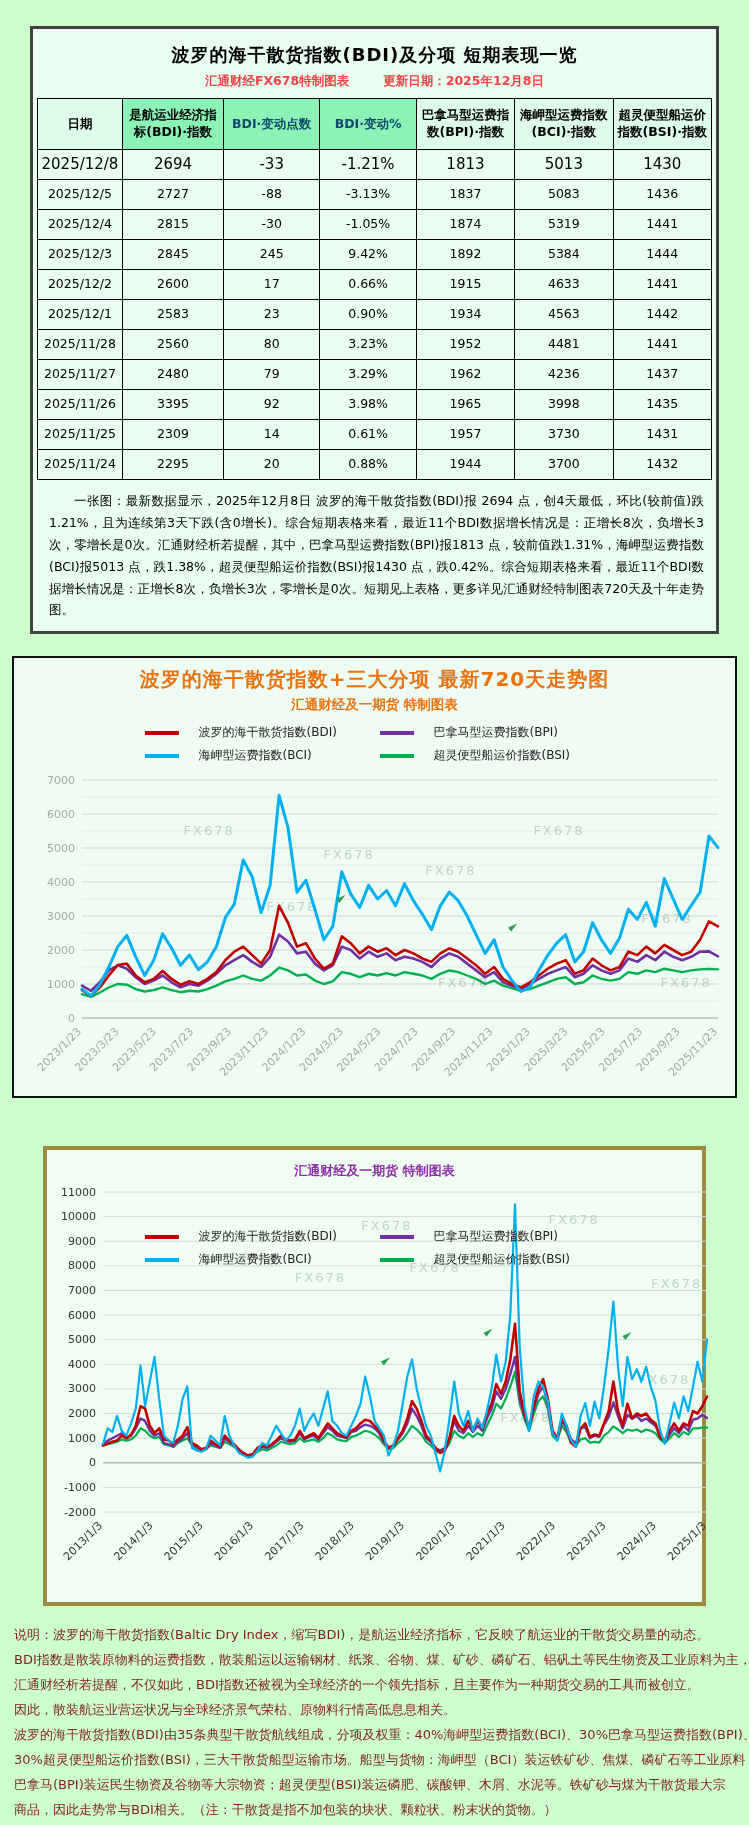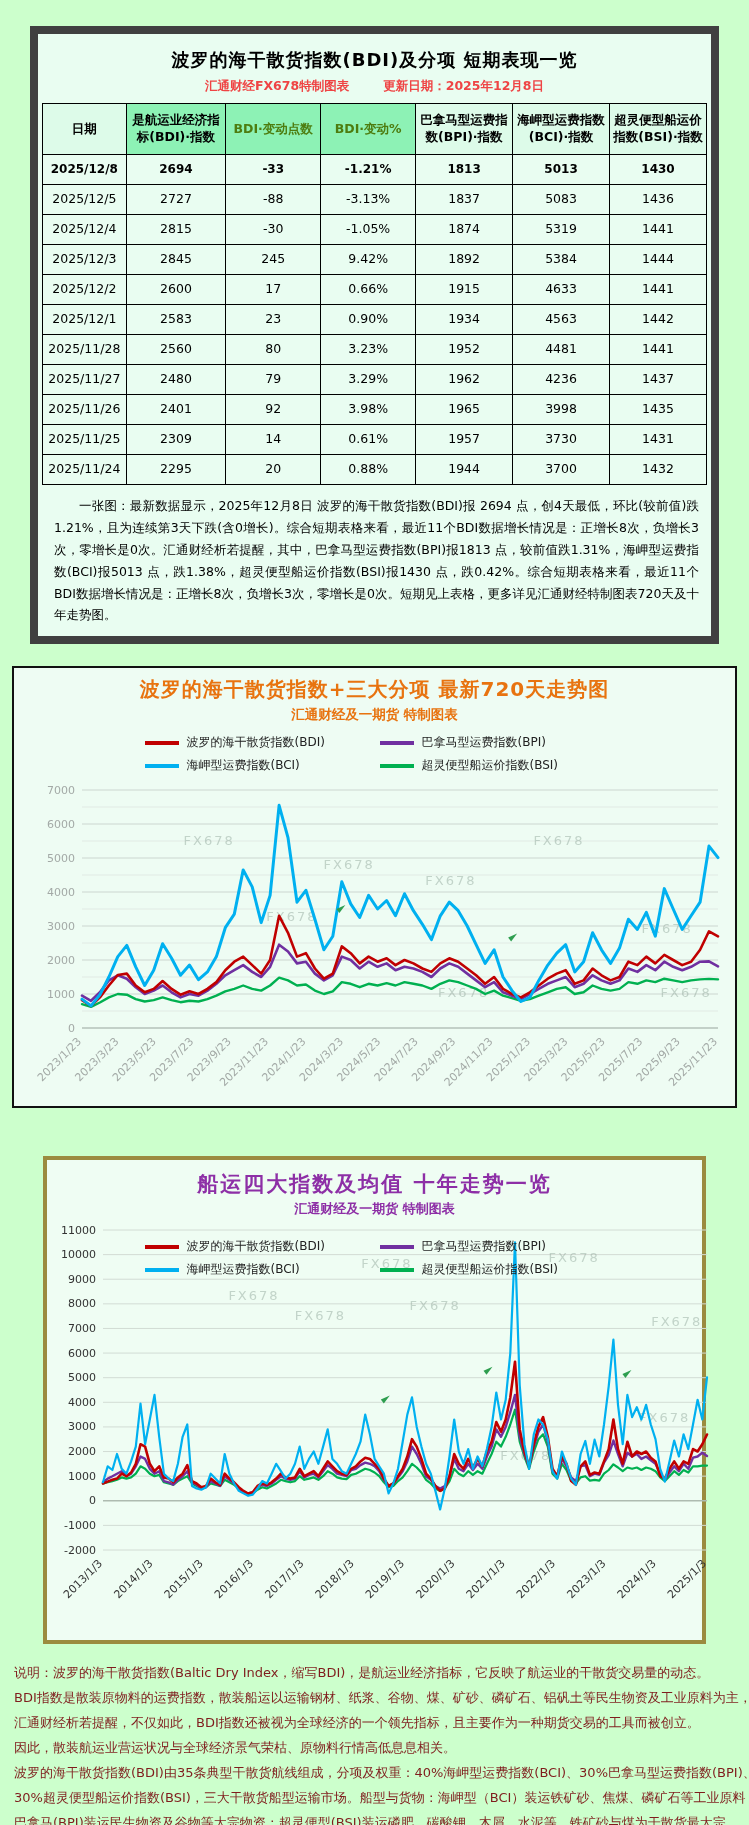--- a/index.html
+++ b/index.html
@@ -3,52 +3,52 @@
 <meta charset="utf-8">
 <style>
   html,body{margin:0;padding:0;}
   body{
     width:749px;min-height:1825px;background:#ccffcc;
     font-family:"DejaVu Sans","Liberation Sans",sans-serif;
     position:relative;overflow-x:hidden;
   }
   
   .tbox{
-    margin:26px 30px 0 30px;background:#e9fdf1;border:8px solid #404040;
+    margin:26px 30px 0 30px;background:#e9fdf1;border:3px solid #404040;
     padding:10px 4px 6px 4px;
   }
   .t-title{text-align:center;font-size:18px;font-weight:bold;color:#000;letter-spacing:1px;padding:4px 0 6px 0;}
   .t-sub{text-align:center;font-size:12.5px;font-weight:bold;color:#ef4444;padding-bottom:8px;}
   .t-sub .gap{display:inline-block;width:34px;}
   table.bdi{width:100%;border-collapse:collapse;table-layout:fixed;}
   table.bdi th,table.bdi td{
     border:1px solid #000;text-align:center;vertical-align:middle;
     font-size:12.5px;color:#000;padding:4px 1px;line-height:1.35;
   }
   table.bdi th{height:42px;font-weight:bold;background:#ddfbe9;}
   table.bdi th.green{background:#8df2b5;}
-  table.bdi th.red{color:#4d7c0f;}
+  table.bdi th.red{color:#0c4a6e;}
   table.bdi td{height:21px;background:#e9fdf1;}
-  tr.first td{font-weight:bold;font-size:12px;}
+  tr.first td{font-weight:normal;font-size:15px;}
   .note{
     margin:10px 8px 4px 12px;font-size:12.5px;color:#000;line-height:1.75;
     text-align:justify;text-indent:2em;
   }
   
   .cbox1{
     margin:22px 12px 0 12px;background:#eefcf3;border:2px solid #111;
     padding:8px 2px 2px 2px;
   }
   .c1-title{text-align:center;font-size:20px;font-weight:bold;color:#e8730f;letter-spacing:1px;}
   .c1-sub{text-align:center;font-size:13.5px;font-weight:bold;color:#e8730f;padding-top:3px;}
   .legend{
     display:grid;grid-template-columns:225px 225px;gap:6px 10px;
     width:460px;margin:10px auto 2px auto;
   }
-  .legend-item{display:flex;align-items:center;gap:8px;}
+  .legend-item{display:flex;align-items:center;gap:20px;}
   .legend-swatch{width:34px;height:0;border-top:4px solid #000;flex:0 0 34px;}
   .legend-label{font-size:12px;color:#222;white-space:nowrap;}
   .chartmount{line-height:0;}
   .cbox2{
     margin:48px 43px 0 43px;background:#effdf3;border:4px solid #9b8b3f;
     padding:10px 0 2px 0;position:relative;
   }
   .c2-title{text-align:center;font-size:21px;font-weight:bold;color:#8d2fa6;letter-spacing:2px;}
   .c2-sub{text-align:center;font-size:13px;font-weight:bold;color:#8d2fa6;padding-top:2px;}
   .legend-overlay{position:absolute;top:78px;left:50%;transform:translateX(-50%);margin:0;z-index:5;}
@@ -153,21 +153,21 @@
           <td>2025/11/27</td>
           <td>2480</td>
           <td>79</td>
           <td>3.29%</td>
           <td>1962</td>
           <td>4236</td>
           <td>1437</td>
         </tr>
         <tr>
           <td>2025/11/26</td>
-          <td>2401</td>
+          <td>3395</td>
           <td>92</td>
           <td>3.98%</td>
           <td>1965</td>
           <td>3998</td>
           <td>1435</td>
         </tr>
         <tr>
           <td>2025/11/25</td>
           <td>2309</td>
           <td>14</td>
@@ -264,21 +264,20 @@
         <path d="M66.0 228.2 L75.0 230.9 L83.9 226.5 L92.9 221.4 L101.8 218.0 L110.8 218.7 L119.7 223.1 L128.7 225.5 L137.7 224.1 L146.6 221.4 L155.6 224.1 L164.5 226.2 L173.5 224.8 L182.5 225.5 L191.4 223.1 L200.4 219.7 L209.3 215.3 L218.3 212.9 L227.2 209.5 L236.2 212.9 L245.2 214.6 L254.1 209.5 L263.1 201.7 L272.0 204.4 L281.0 209.5 L289.9 208.5 L298.9 214.6 L307.9 218.0 L316.8 215.3 L325.8 206.1 L334.7 207.8 L343.7 211.2 L352.6 207.8 L361.6 209.5 L370.6 207.1 L379.5 209.5 L388.5 206.1 L397.4 207.8 L406.4 209.5 L415.4 212.9 L424.3 207.8 L433.3 204.4 L442.2 206.1 L451.2 209.5 L460.1 212.9 L469.1 218.0 L478.1 214.6 L487.0 219.7 L496.0 222.1 L504.9 224.8 L513.9 223.1 L522.8 219.7 L531.8 216.3 L540.8 212.9 L549.7 211.2 L558.7 218.0 L567.6 216.3 L576.6 209.5 L585.5 212.9 L594.5 214.6 L603.5 212.9 L612.4 206.1 L621.4 207.8 L630.3 204.4 L639.3 206.1 L648.3 202.7 L657.2 204.4 L666.2 206.1 L675.1 204.4 L684.1 203.4 L693.0 202.9 L702.0 203.4" fill="none" stroke="#00b050" stroke-width="2.4" stroke-linejoin="round" stroke-linecap="round"></path>
         <path d="M66.0 219.7 L75.0 224.8 L83.9 216.3 L92.9 204.4 L101.8 199.3 L110.8 202.7 L119.7 211.2 L128.7 218.0 L137.7 214.6 L146.6 209.5 L155.6 216.3 L164.5 221.4 L173.5 218.0 L182.5 219.7 L191.4 214.6 L200.4 207.8 L209.3 199.3 L218.3 194.2 L227.2 189.1 L236.2 195.9 L245.2 201.0 L254.1 190.8 L263.1 168.7 L272.0 175.5 L281.0 187.4 L289.9 185.7 L298.9 197.6 L307.9 204.4 L316.8 199.3 L325.8 180.6 L334.7 184.0 L343.7 192.5 L352.6 185.7 L361.6 190.8 L370.6 187.4 L379.5 194.2 L388.5 190.8 L397.4 192.5 L406.4 195.9 L415.4 201.0 L424.3 192.5 L433.3 187.4 L442.2 190.8 L451.2 197.6 L460.1 204.4 L469.1 211.2 L478.1 206.1 L487.0 216.3 L496.0 219.7 L504.9 223.1 L513.9 218.0 L522.8 212.9 L531.8 207.8 L540.8 204.4 L549.7 201.0 L558.7 211.2 L567.6 207.8 L576.6 199.3 L585.5 204.4 L594.5 207.8 L603.5 204.4 L612.4 192.5 L621.4 195.9 L630.3 189.1 L639.3 194.2 L648.3 185.7 L657.2 190.8 L666.2 194.2 L675.1 190.8 L684.1 185.7 L693.0 185.4 L702.0 190.4" fill="none" stroke="#7030a0" stroke-width="2.6" stroke-linejoin="round" stroke-linecap="round"></path>
         <path d="M66.0 224.1 L75.0 229.9 L83.9 221.4 L92.9 209.5 L101.8 199.0 L110.8 197.6 L119.7 209.5 L128.7 216.3 L137.7 212.9 L146.6 205.1 L155.6 212.9 L164.5 218.7 L173.5 215.3 L182.5 218.0 L191.4 212.9 L200.4 206.1 L209.3 194.2 L218.3 185.7 L227.2 180.6 L236.2 189.1 L245.2 197.6 L254.1 184.0 L263.1 139.8 L272.0 156.8 L281.0 180.6 L289.9 177.2 L298.9 192.5 L307.9 202.7 L316.8 197.6 L325.8 170.4 L334.7 177.2 L343.7 187.4 L352.6 180.6 L361.6 185.7 L370.6 182.3 L379.5 189.1 L388.5 184.0 L397.4 187.4 L406.4 192.5 L415.4 195.9 L424.3 187.4 L433.3 182.3 L442.2 185.7 L451.2 192.5 L460.1 199.3 L469.1 207.8 L478.1 201.0 L487.0 212.9 L496.0 218.0 L504.9 221.4 L513.9 216.3 L522.8 209.5 L531.8 202.7 L540.8 197.6 L549.7 194.2 L558.7 207.8 L567.6 204.4 L576.6 192.5 L585.5 199.3 L594.5 204.4 L603.5 201.0 L612.4 185.7 L621.4 189.1 L630.3 180.6 L639.3 187.4 L648.3 178.9 L657.2 184.0 L666.2 189.1 L675.1 185.7 L684.1 173.8 L693.0 155.3 L702.0 160.4" fill="none" stroke="#c00000" stroke-width="2.6" stroke-linejoin="round" stroke-linecap="round"></path>
         <path d="M66.0 223.1 L75.0 229.9 L83.9 218.7 L92.9 201.0 L101.8 180.6 L110.8 169.4 L119.7 190.8 L128.7 209.5 L137.7 194.2 L146.6 167.7 L155.6 182.3 L164.5 199.3 L173.5 189.1 L182.5 203.7 L191.4 195.9 L200.4 180.6 L209.3 151.7 L218.3 138.1 L227.2 93.9 L236.2 110.9 L245.2 146.6 L254.1 119.4 L263.1 29.3 L272.0 61.6 L281.0 126.2 L289.9 114.3 L298.9 143.2 L307.9 173.8 L316.8 160.2 L325.8 105.8 L334.7 127.9 L343.7 141.5 L352.6 119.4 L361.6 133.0 L370.6 124.5 L379.5 139.8 L388.5 117.7 L397.4 134.7 L406.4 148.3 L415.4 163.6 L424.3 139.8 L433.3 126.2 L442.2 134.7 L451.2 150.0 L460.1 168.7 L469.1 187.4 L478.1 173.8 L487.0 201.0 L496.0 214.6 L504.9 225.5 L513.9 221.4 L522.8 204.4 L531.8 189.1 L540.8 177.2 L549.7 168.7 L558.7 195.9 L567.6 185.7 L576.6 156.8 L585.5 173.8 L594.5 187.4 L603.5 172.1 L612.4 143.2 L621.4 153.4 L630.3 136.4 L639.3 160.2 L648.3 112.6 L657.2 133.0 L666.2 153.4 L675.1 139.8 L684.1 126.2 L693.0 70.1 L702.0 81.6" fill="none" stroke="#00b0f0" stroke-width="3" stroke-linejoin="round" stroke-linecap="round"></path>
         <path d="M320.4 133 l9 -4 l-6 8 z" fill="#2e9e4f"></path>
         <path d="M492.12 161.56 l9 -4 l-6 8 z" fill="#2e9e4f"></path>
       </svg></div>
 </section>
 
 <section class="cbox2">
-  <div class="c2-title">船运四大指数及均值 十年走势一览</div>
   <div class="c2-sub">汇通财经及一期货 特制图表</div>
   <div class="legend legend-overlay" id="legend2">
       <div class="legend-item">
         <span class="legend-swatch" style="border-top-color: rgb(192, 0, 0);"></span>
         <span class="legend-label">波罗的海干散货指数(BDI)</span>
       </div>
       <div class="legend-item">
         <span class="legend-swatch" style="border-top-color: rgb(112, 48, 160);"></span>
         <span class="legend-label">巴拿马型运费指数(BPI)</span>
       </div>

